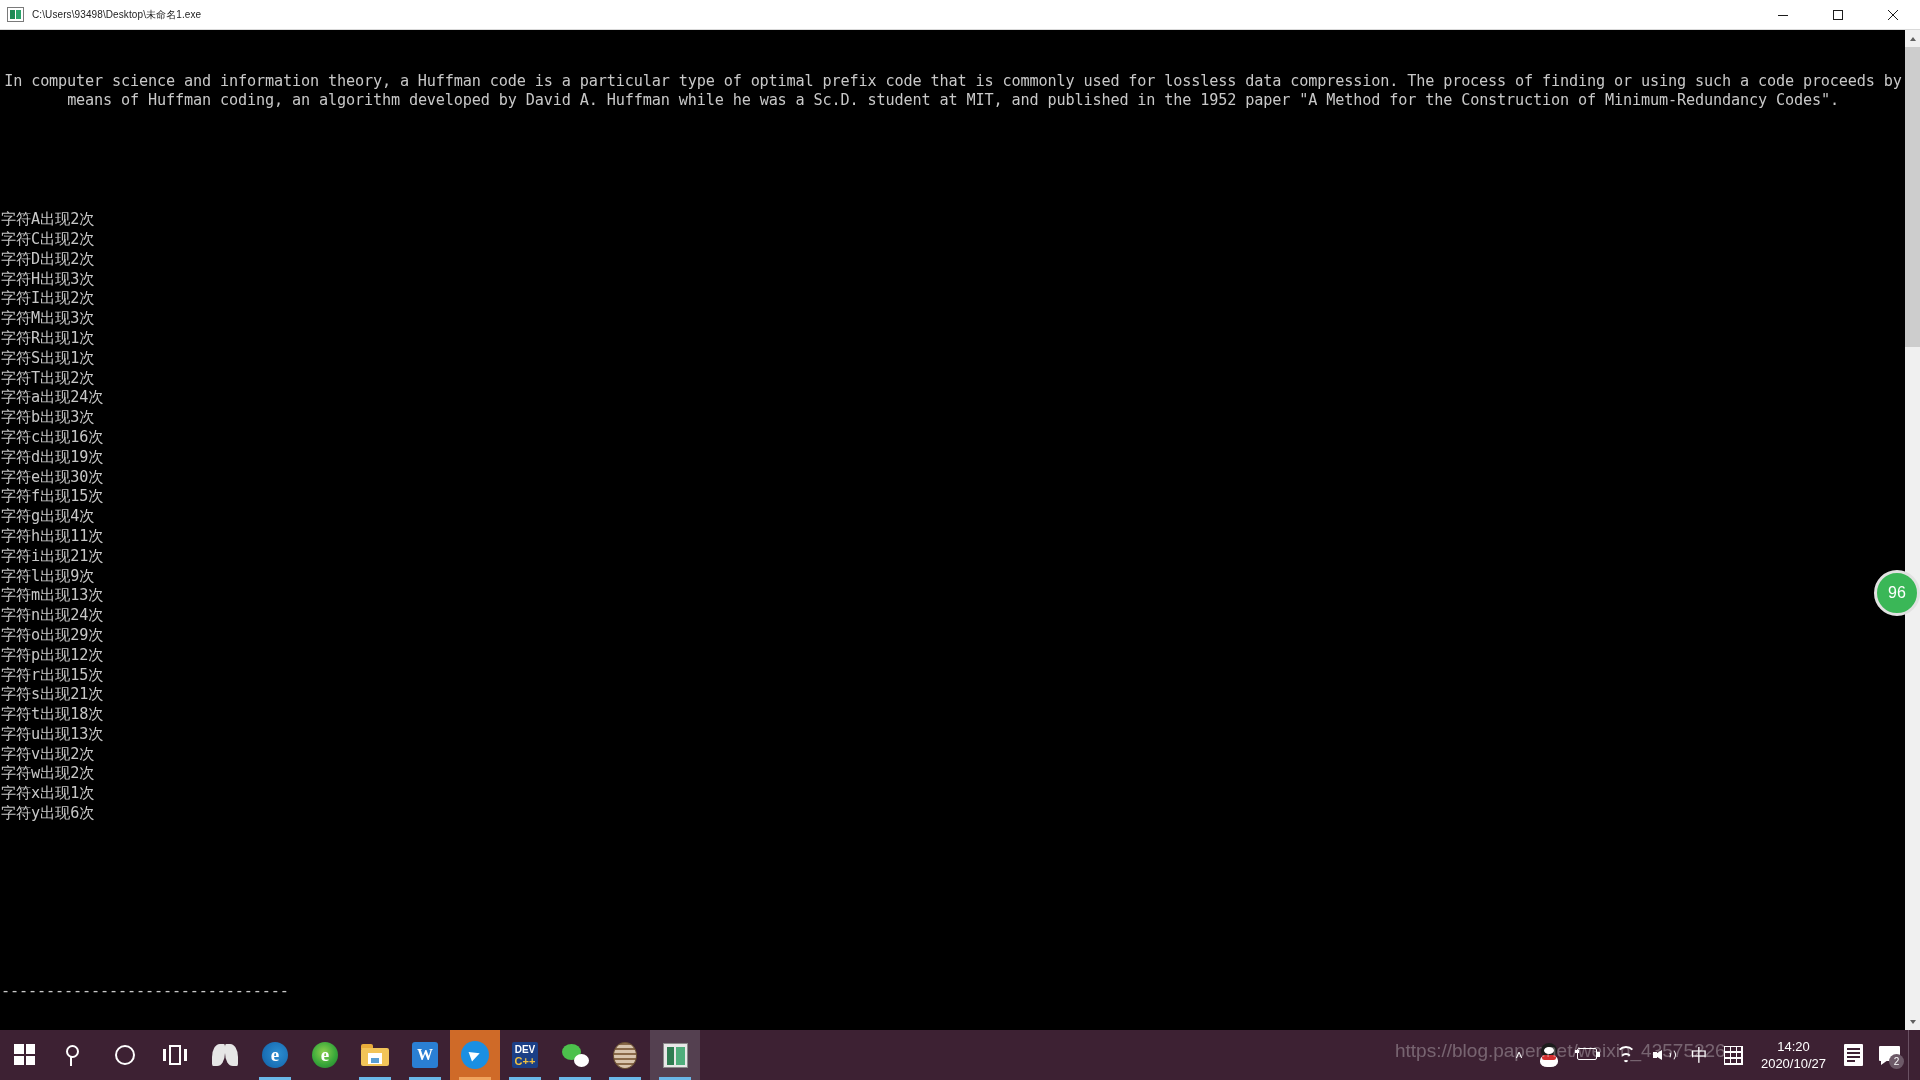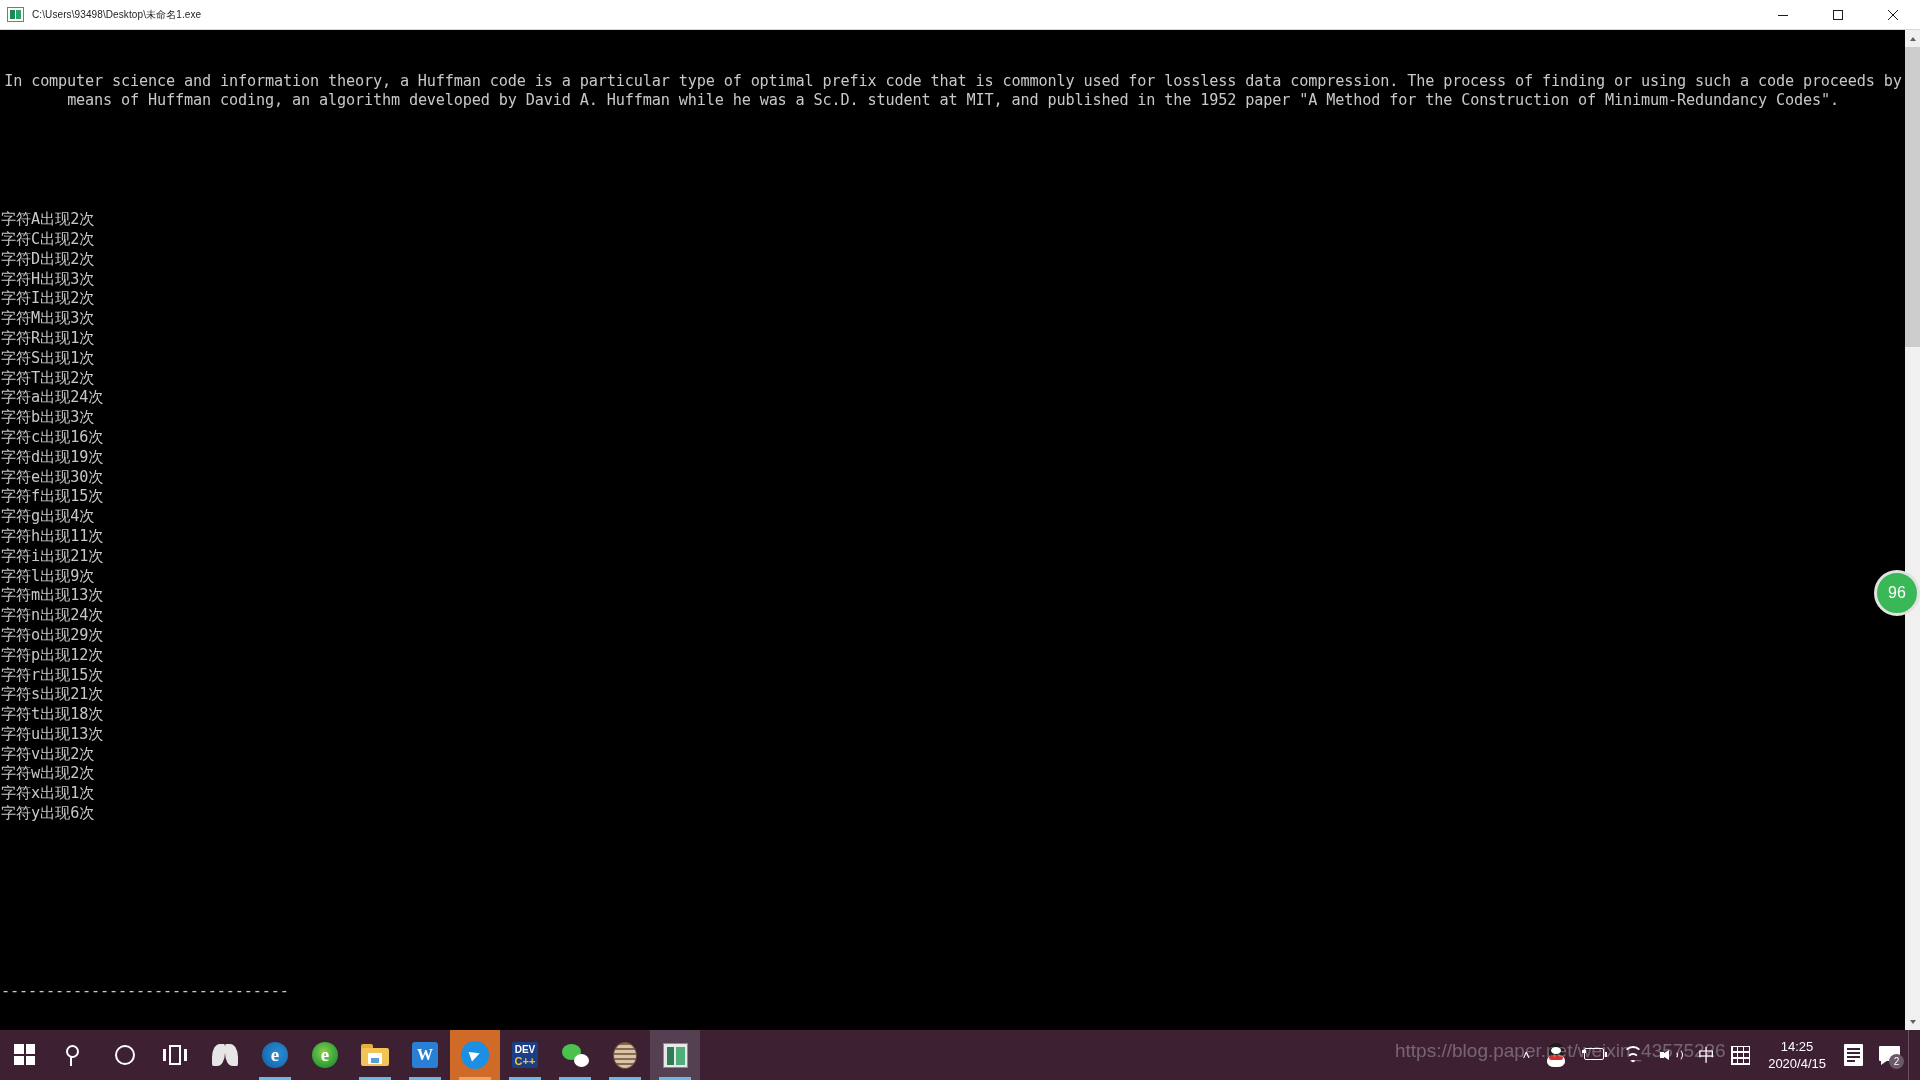--- a/index.html
+++ b/index.html
@@ -575,22 +575,22 @@
         <span></span>
           <span></span>
           <span></span>
         <span></span>
           <span></span>
           <span></span>
       </span>
     </div>
 
     <div id="tray-clock">
-      <div>14:25</div>
-      <div>2020/4/15</div>
+      <div>14:20</div>
+      <div>2020/10/27</div>
     </div>
 
     <div class="tray-item">
       <span class="ico ico-note">
         <span></span>
           <span></span>
           <span></span>
           <span></span>
       </span>
     </div>

